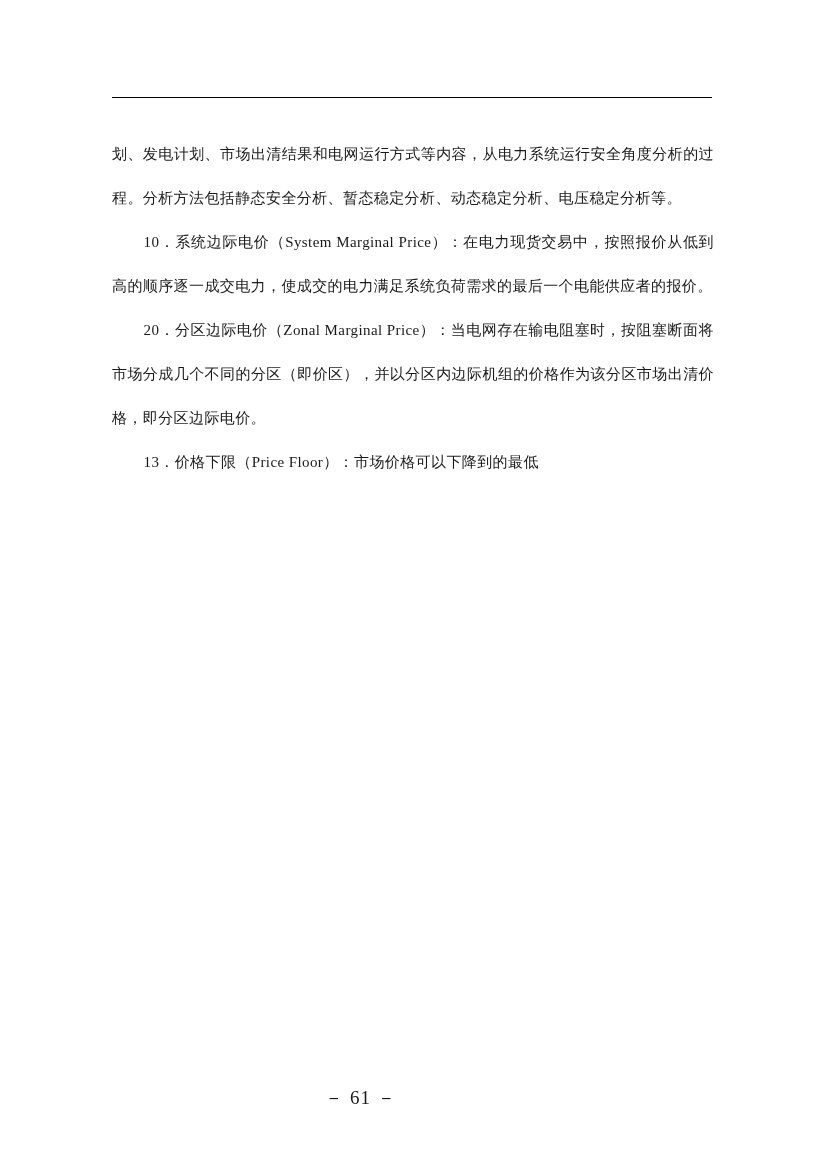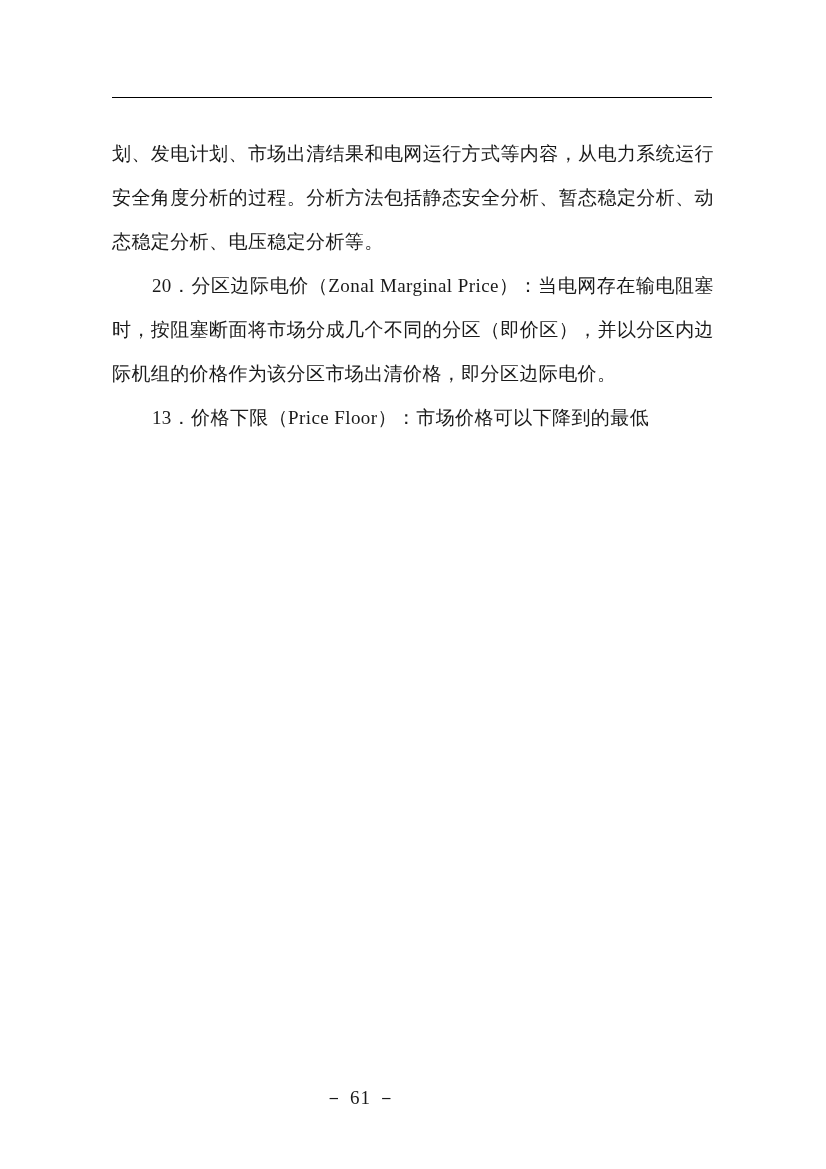--- a/index.html
+++ b/index.html
@@ -27,21 +27,21 @@
     background: #000000;
   }
   .content {
     position: absolute;
     left: 112px;
     top: 132px;
     width: 602px;
   }
   p.para {
     margin: 0;
-    font-size: 19px;
+    font-size: 15px;
     line-height: 44px;
     color: #1a1a1a;
     text-align: justify;
     text-justify: inter-ideograph;
     letter-spacing: 0.4px;
     font-family: "Liberation Serif", serif;
   }
   p.para.indent {
     text-indent: 2.1em;
   }
@@ -59,19 +59,20 @@
 </style>
 </head>
 <body>
 
 <div class="page">
 
   <div class="header-rule"></div>
 
   <div class="content">
     <p class="para">划、发电计划、市场出清结果和电网运行方式等内容，从电力系统运行安全角度分析的过程。分析方法包括静态安全分析、暂态稳定分析、动态稳定分析、电压稳定分析等。</p>
+    <p class="para indent">10．系统边际电价（System Marginal Price）：在电力现货交易中，按照报价从低到高的顺序逐一成交电力，使成交的电力满足系统负荷需求的最后一个电能供应者的报价。</p>
     <p class="para indent">20．分区边际电价（Zonal Marginal Price）：当电网存在输电阻塞时，按阻塞断面将市场分成几个不同的分区（即价区），并以分区内边际机组的价格作为该分区市场出清价格，即分区边际电价。</p>
     <p class="para indent">13．价格下限（Price Floor）：市场价格可以下降到的最低</p>
   </div>
 
   <div class="footer">－ 61 －</div>
 
 </div>
 
 </body></html>

